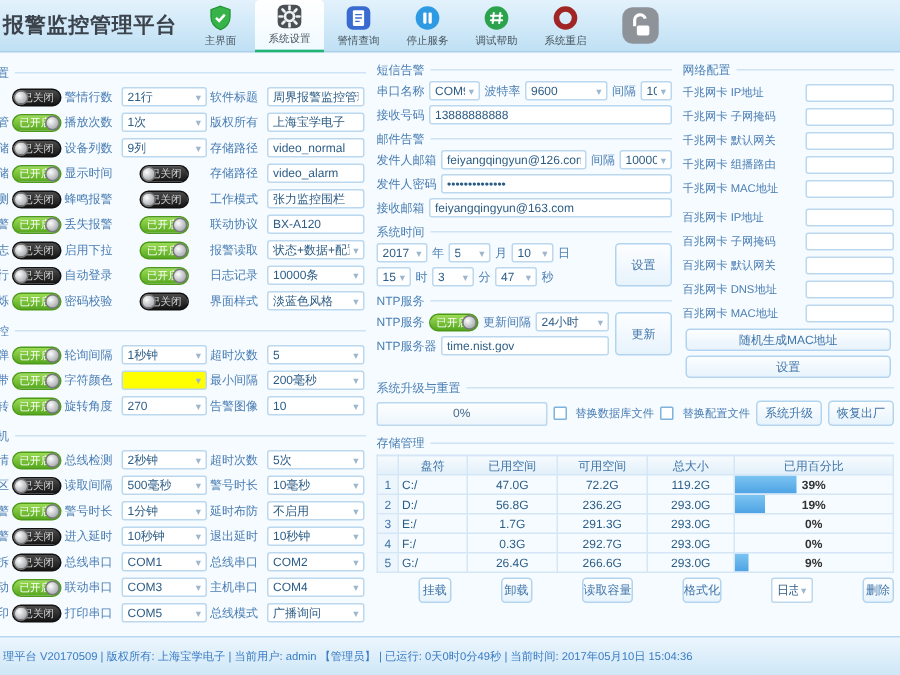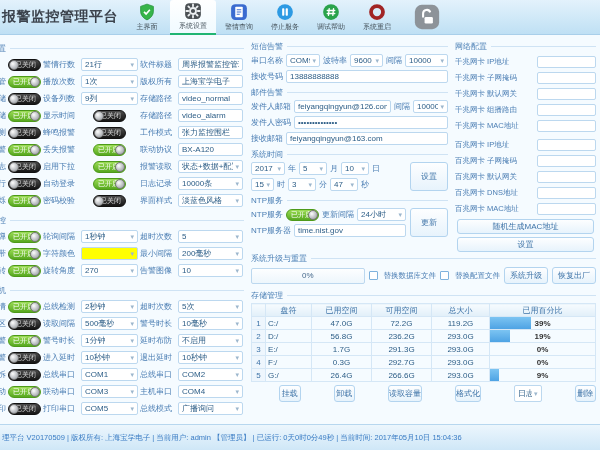--- a/index.html
+++ b/index.html
@@ -539,21 +539,21 @@
 
         <div class="mid-panel">
 
           <div class="sec-h">短信告警</div>
           <div class="fl">
             <span class="lbl">串口名称</span>
             <span class="sel" style="width:34px">
                 <span>COM9</span>
               </span>
             <span class="lbl">波特率</span>
-            <span class="sel" style="width:33px">
+            <span class="sel" style="width:55px">
                 <span>9600</span>
               </span>
             <span class="lbl">间隔</span>
             <span class="sel grow">
                 <span>10000</span>
               </span>
           </div>
           <div class="fl">
             <span class="lbl">接收号码</span>
             <span class="inp grow">

